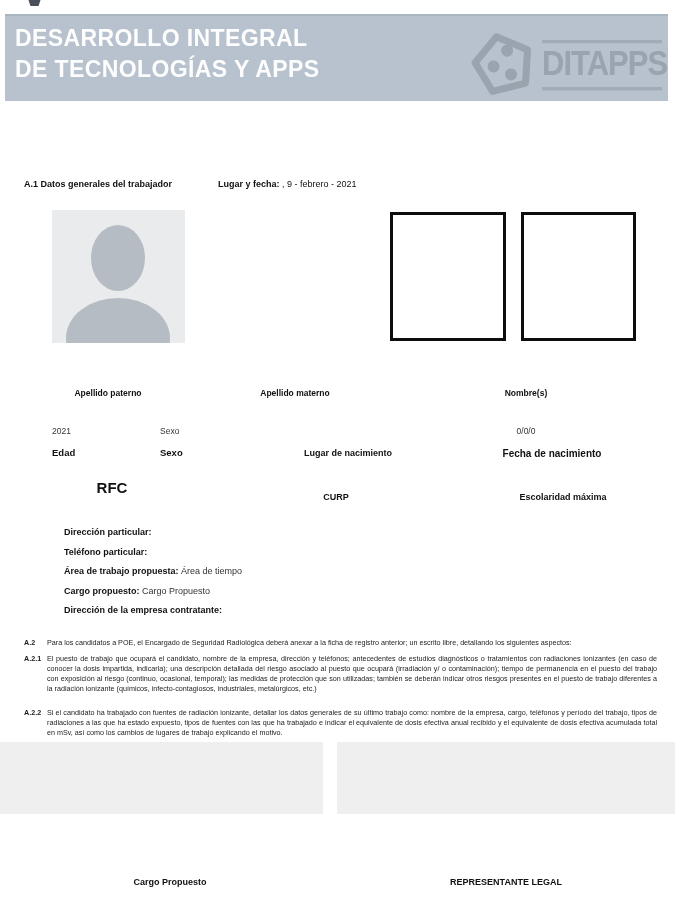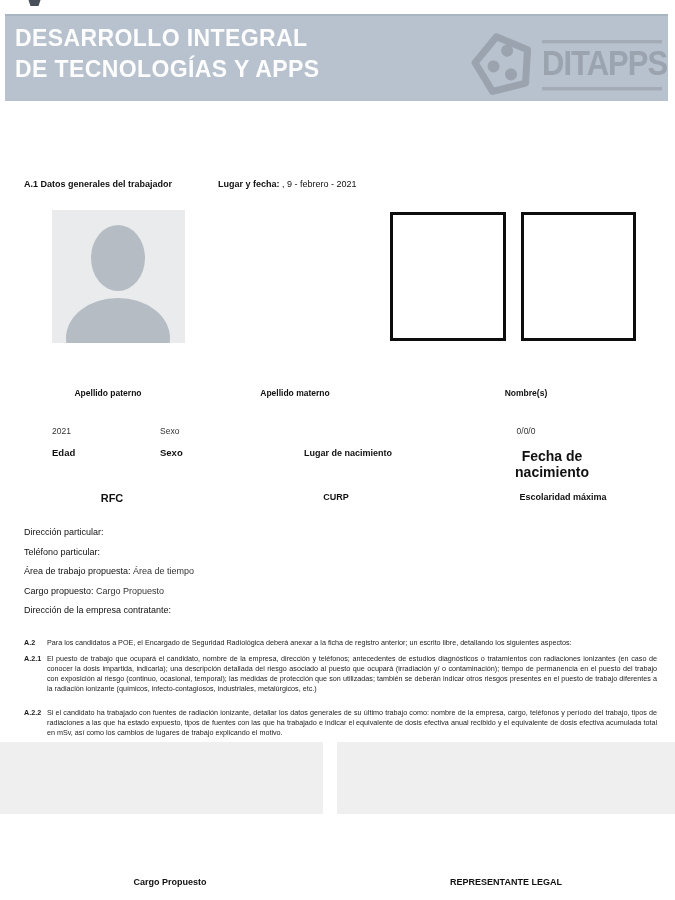--- a/index.html
+++ b/index.html
@@ -33,21 +33,21 @@
   .frame{position:absolute;border:3px solid #0d0d0d;box-sizing:border-box;background:#fff;}
   .frame.f1{left:390px;top:212px;width:116px;height:129px;}
   .frame.f2{left:521px;top:212px;width:115px;height:129px;}
   
   .lbl{position:absolute;font-weight:bold;font-size:8.5px;text-align:center;}
   .val{position:absolute;font-size:8.5px;color:#333;}
   .lbl-lg{position:absolute;font-weight:bold;font-size:9.5px;}
   
   .contact{position:absolute;left:24px;top:527px;font-size:9px;}
   .contact p{margin:0 0 9.6px;white-space:nowrap;}
-  .contact b{font-weight:normal;}
+  .contact b{font-weight:bold;margin-left:40px;}
   .contact .rv{font-weight:normal;color:#333;}
   
   .para{position:absolute;left:24px;width:633px;font-size:7.2px;line-height:10px;color:#1c1c1c;}
   .para .pnum{position:absolute;left:0;top:0;font-weight:bold;}
   .para .ptext{margin-left:23px;text-align:justify;}
   
   .gray-box{position:absolute;top:742px;height:72px;background:#efeff0;}
   .gb-left{left:0;width:323px;}
   .gb-right{left:337px;width:338px;}
   .sig{position:absolute;top:877px;font-weight:bold;font-size:9px;text-align:center;}
@@ -98,23 +98,23 @@
   <div class="lbl" style="left:235px;top:388px;width:120px;text-align:center;">Apellido materno</div>
   <div class="lbl" style="left:466px;top:388px;width:120px;">Nombre(s)</div>
 
   <div class="val" style="left:52px;top:426px;">2021</div>
   <div class="val" style="left:160px;top:426px;">Sexo</div>
   <div class="val" style="left:466px;top:426px;width:120px;text-align:center;">0/0/0</div>
 
   <div class="lbl-lg" style="left:52px;top:447px;">Edad</div>
   <div class="lbl-lg" style="left:160px;top:447px;">Sexo</div>
   <div class="lbl" style="left:288px;top:448px;width:120px;font-size:9px;">Lugar de nacimiento</div>
-  <div class="lbl" style="left:492px;top:448px;width:120px;font-size:14px;">Fecha de nacimiento</div>
+  <div class="lbl" style="left:492px;top:448px;width:120px;font-size:10px;">Fecha de nacimiento</div>
 
-  <div class="lbl" style="left:82px;top:492px;width:60px;font-size:11px;">RFC</div>
+  <div class="lbl" style="left:82px;top:479px;width:60px;font-size:15px;">RFC</div>
   <div class="lbl" style="left:306px;top:492px;width:60px;font-size:9px;">CURP</div>
   <div class="lbl" style="left:503px;top:492px;width:120px;font-size:9px;">Escolaridad máxima</div>
 
   <div class="contact">
     <p><b>Dirección particular:</b></p>
     <p><b>Teléfono particular:</b></p>
     <p><b>Área de trabajo propuesta:</b> <span class="rv">Área de tiempo</span></p>
     <p><b>Cargo propuesto:</b> <span class="rv">Cargo Propuesto</span></p>
     <p><b>Dirección de la empresa contratante:</b></p>
   </div>

